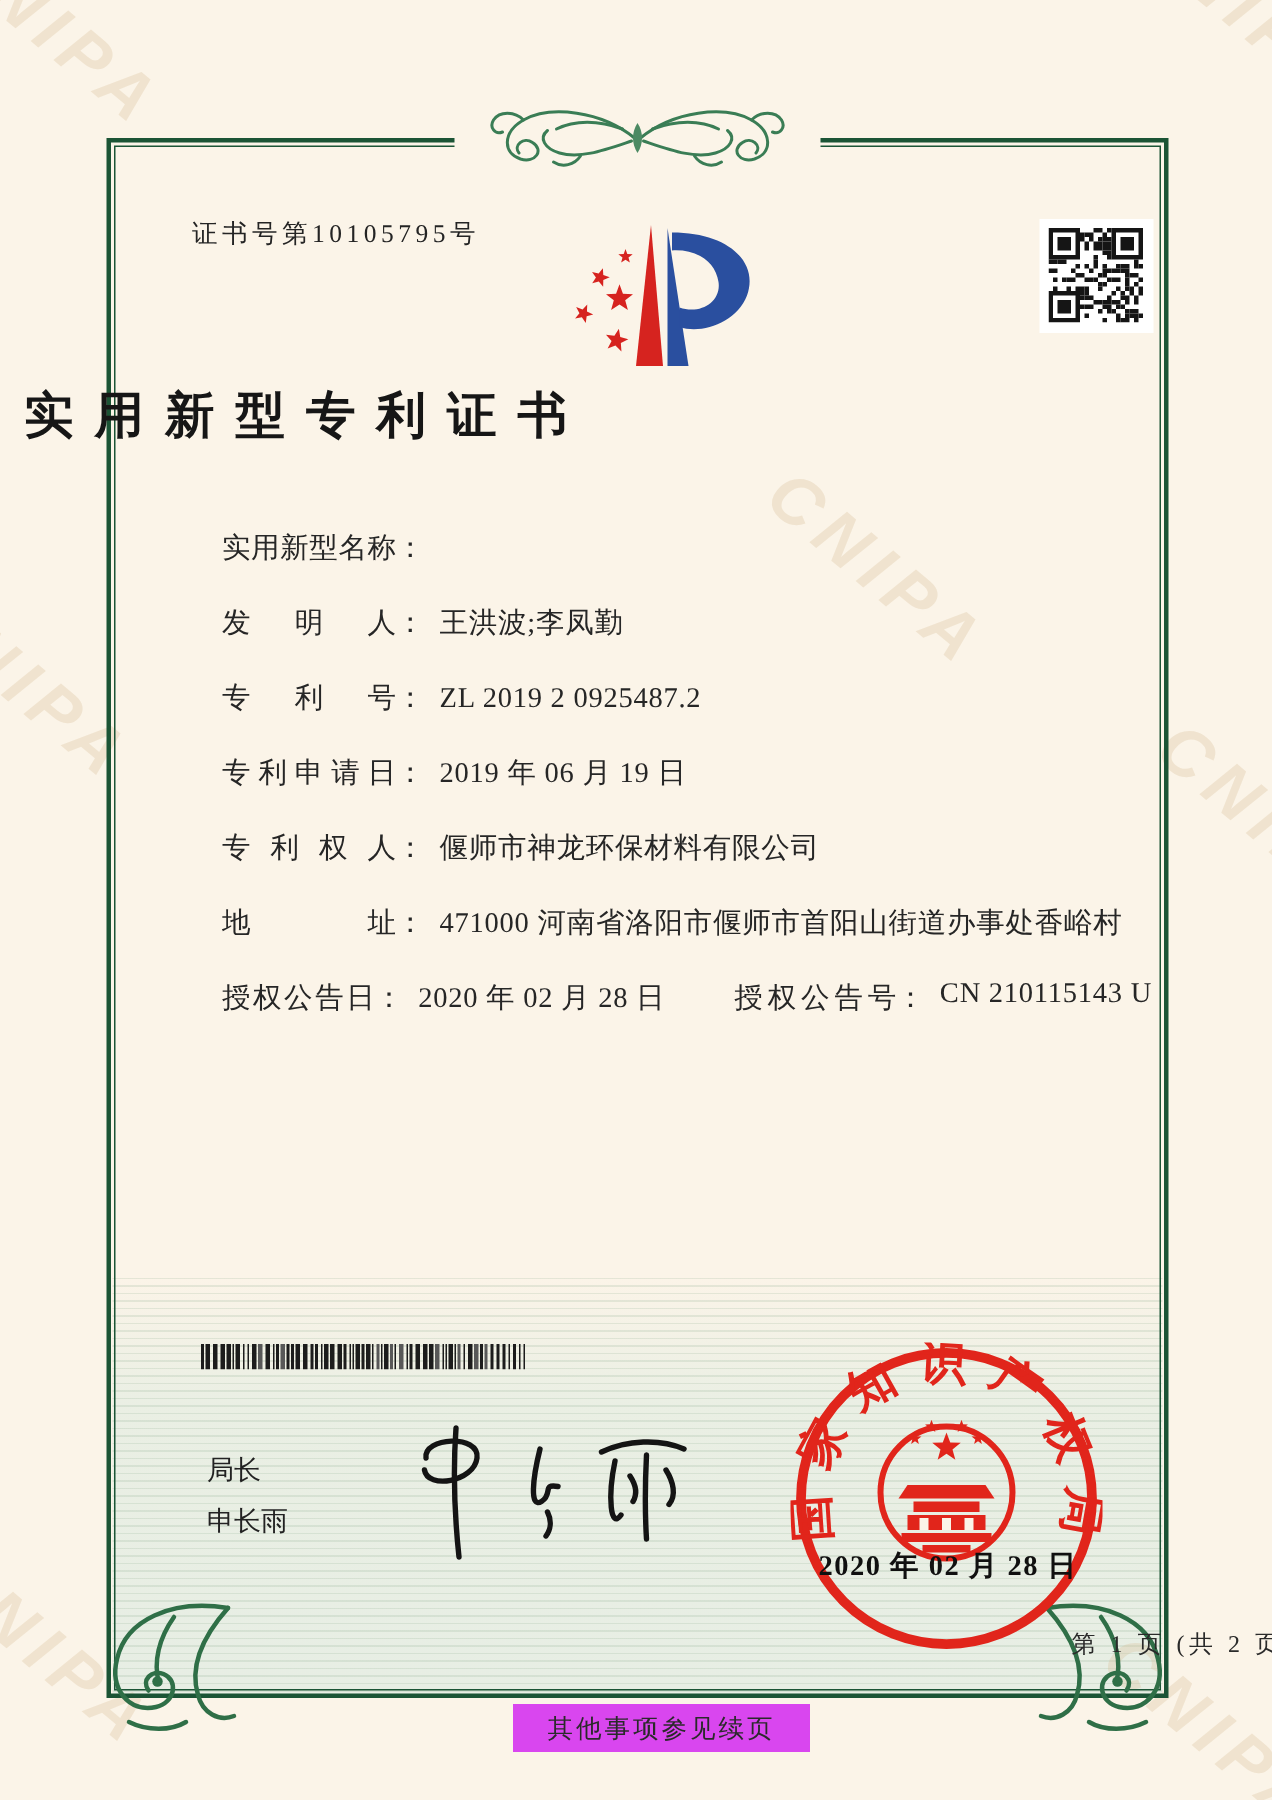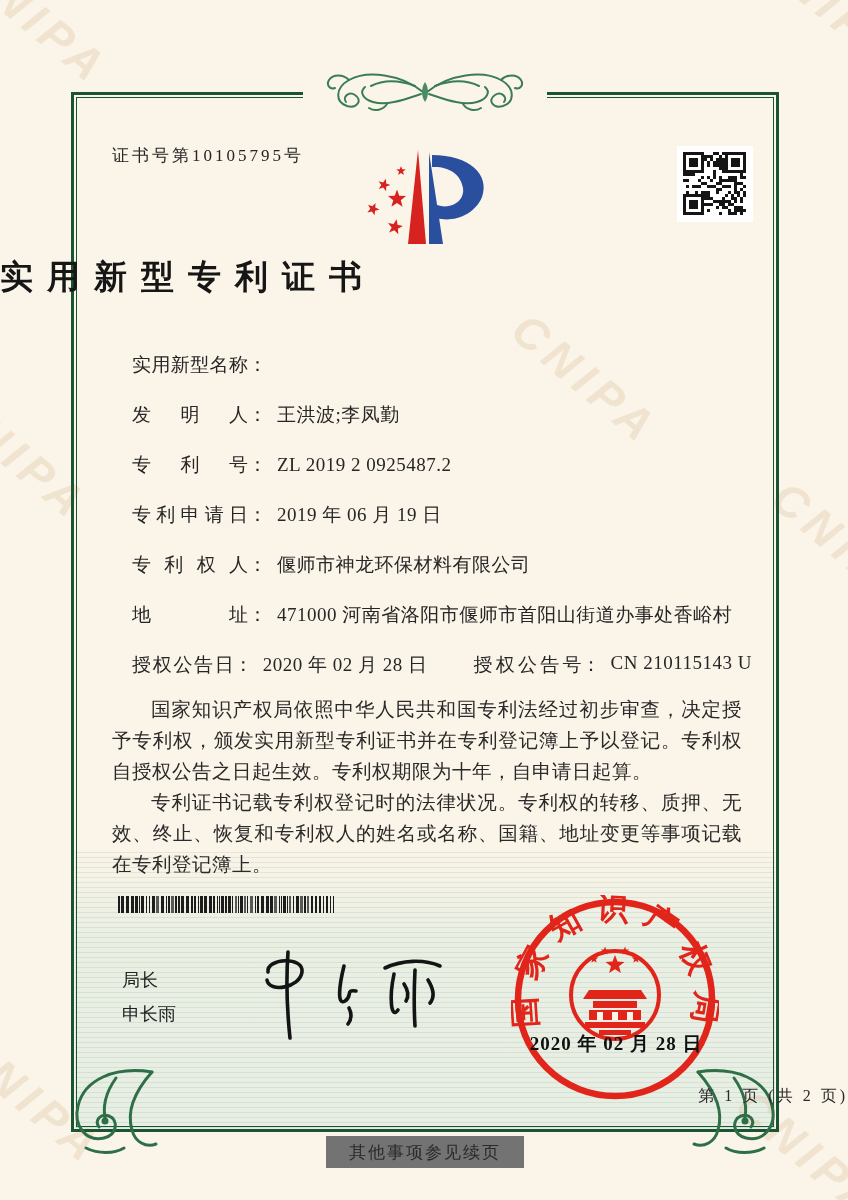--- a/index.html
+++ b/index.html
@@ -16,21 +16,21 @@
       background:
         repeating-linear-gradient(180deg, rgba(140,172,142,0.20) 0 1px, rgba(0,0,0,0) 1px 5px),
         linear-gradient(180deg, rgba(235,240,230,0) 0%, rgba(231,238,227,0.85) 30%, #e7eee4 100%);}
 
   
   .cert-border{position:absolute;left:71px;top:92px;width:702px;height:1034px;border:3px solid #1b5435;z-index:2;pointer-events:none;}
   .cert-border .inner{position:absolute;left:2px;top:2px;right:2px;bottom:2px;border:1px solid #1b5435;}
 
   .ornament{position:absolute;z-index:3;pointer-events:none;}
 
-  .content{position:absolute;left:0;top:0;width:720px;height:1200px;z-index:4;}
+  .content{position:absolute;left:16px;top:0;width:720px;height:1200px;z-index:4;}
 
   .cert-no{position:absolute;left:112px;top:144px;font-size:17px;letter-spacing:3px;color:#242424;}
 
   .logo{position:absolute;left:352px;top:147px;width:146px;height:106px;}
   .qr{position:absolute;left:677px;top:146px;width:76px;height:76px;background:#fff;}
   .qr svg{position:absolute;left:6px;top:6px;}
 
   .title{position:absolute;left:0;top:255px;width:848px;font-size:33px;font-weight:bold;
          letter-spacing:14px;color:#161616;}
 
@@ -51,21 +51,21 @@
   .sig-title{position:absolute;left:122px;top:968px;font-size:18px;font-family:Liberation Sans, sans-serif;color:#222;}
   .sig-name{position:absolute;left:122px;top:1002px;font-size:18px;font-family:"Liberation Sans","DejaVu Sans",sans-serif;color:#222;text-align:right;}
   .signature{position:absolute;left:252px;top:946px;width:205px;height:98px;}
 
   .seal{position:absolute;left:511px;top:895px;width:208px;height:208px;}
   .seal-date{position:absolute;left:518px;top:1031px;width:196px;text-align:center;font-size:19px;font-weight:bold;
              color:#101010;letter-spacing:1px;z-index:5;}
 
   .page-info{position:absolute;left:0;top:1086px;width:848px;text-align:right;font-size:16px;letter-spacing:3px;color:#2a2a2a;}
 
-  .note-box{position:absolute;left:326px;top:1136px;width:198px;height:32px;background:#737373;z-index:5;
+  .note-box{position:absolute;left:326px;top:1136px;width:198px;height:32px;background:#d946ef;z-index:5;
             display:flex;align-items:center;justify-content:center;font-size:17px;letter-spacing:2px;color:#2a2a2a;}
 </style>
 </head>
 <body>
 
 <div class="page">
 
   <div class="wave-zone"></div>
 
   <div class="wm" style="left:-52px;top:-8px;">CNIPA</div>
@@ -317,24 +317,20 @@
           <span class="f-colon">：</span>
         <span class="f-value">2020 年 02 月 28 日</span>
         <span class="f-pair2">
           <span class="f-label">授权公告号</span>
             <span class="f-colon">：</span>
           <span class="f-value">CN 210115143 U</span>
         </span>
       </div>
     </div>
 
-    <div class="body-text">
-      <p>国家知识产权局依照中华人民共和国专利法经过初步审查，决定授予专利权，颁发实用新型专利证书并在专利登记簿上予以登记。专利权自授权公告之日起生效。专利权期限为十年，自申请日起算。</p>
-      <p>专利证书记载专利权登记时的法律状况。专利权的转移、质押、无效、终止、恢复和专利权人的姓名或名称、国籍、地址变更等事项记载在专利登记簿上。</p>
-    </div>
 
     <svg class="barcode" viewBox="0 0 220 17">
       <g id="barcode-bars">
           <rect x="0" y="0" width="2" height="17" fill="#1c1c1c"></rect>
           <rect x="3" y="0" width="3" height="17" fill="#1c1c1c"></rect>
           <rect x="8" y="0" width="3" height="17" fill="#1c1c1c"></rect>
           <rect x="13" y="0" width="3" height="17" fill="#1c1c1c"></rect>
           <rect x="17" y="0" width="3" height="17" fill="#1c1c1c"></rect>
           <rect x="21" y="0" width="1" height="17" fill="#1c1c1c"></rect>
           <rect x="23" y="0" width="3" height="17" fill="#1c1c1c"></rect>

